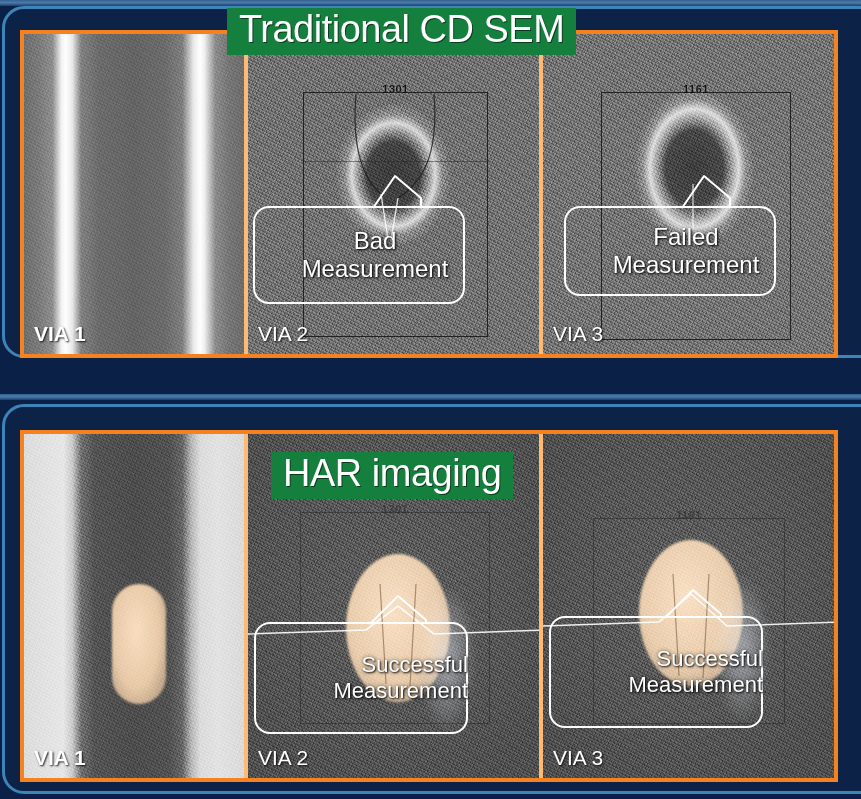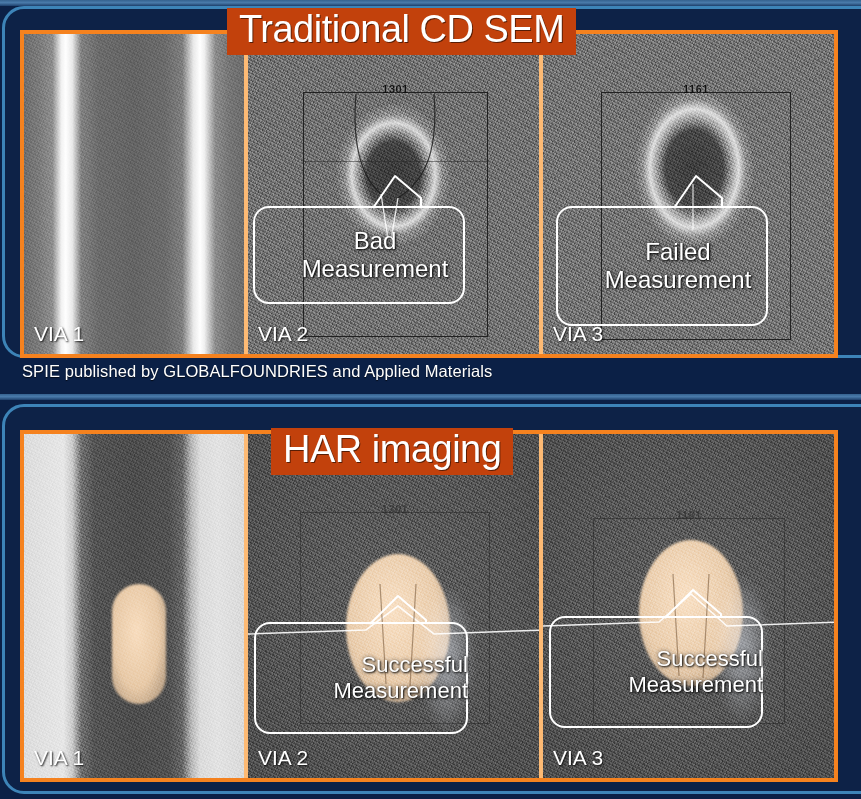--- a/index.html
+++ b/index.html
@@ -36,21 +36,21 @@
     display:flex;
     border:4px solid #f5821f;
     background:#555;
     overflow:hidden;
   }
   .strip.upper { left:20px; top:30px;  width:818px; height:328px; }
   .strip.lower { left:20px; top:430px; width:818px; height:352px; }
 
   .cell { position:relative; overflow:hidden; height:100%; }
   .cell + .cell { border-left:4px solid #fdba74; }
-  .cell.c1 { flex:0 0 220px; }
+  .cell.c1 { flex:0 0 220px;font-weight:bold; }
   .cell.c2 { flex:1 1 auto; }
   .cell.c3 { flex:1 1 auto;text-decoration:underline; }
 
   
   .sem {
     position:absolute; inset:0;
   }
   
   .sem.trench-sem {
     background:
@@ -143,32 +143,32 @@
   .meas-num.faint { color:rgba(40,40,40,.55); text-shadow:none; }
   .meas-hline {
     position:absolute; height:1px; left:0; right:0;
     background:rgba(40,40,40,.5);
   }
   .meas-curve { position:absolute; inset:0; pointer-events:none; }
 
   
   .title-plaque {
     position:absolute;
-    background:#c2410c;
+    background:#15803d;
     color:#ffffff;
     font-size:38px;
     line-height:1.02;
     padding:2px 12px 6px 12px;
     white-space:nowrap;
     letter-spacing:-.5px;
     text-shadow:1px 1px 0 rgba(0,0,0,.55);
     z-index:40;
   }
   .title-plaque.upper { left:227px; top:8px; }
-  .title-plaque.lower { left:271px; top:428px; }
+  .title-plaque.lower { left:271px; top:452px; }
 
   
   .via-label {
     position:absolute; left:10px; bottom:8px;
     color:#ffffff; font-size:21px;
     text-shadow:1px 1px 2px rgba(0,0,0,.85);
     z-index:20;
   }
 
   
@@ -261,37 +261,36 @@
       <div class="blurwrap">
         <div class="sem via-sem v3"></div>
         <div class="grain heavy"></div>
       </div>
       <div class="meas-box" style="left:58px;top:58px;width:190px;height:248px;">
         <div class="meas-num">1161</div>
       </div>
       <svg class="meas-curve" width="296" height="328" viewBox="0 0 296 328">
         <path d="M150 150 L 150 196" fill="none" stroke="rgba(255,255,255,.8)" stroke-width="1.2"></path>
       </svg>
-      <div class="callout" style="left:13px;top:172px;width:212px;height:120px;">
+      <div class="callout" style="left:21px;top:172px;width:212px;height:90px;">
         <svg class="tail" width="212" height="98" viewBox="0 0 212 98">
           <path d="M118 2 L 140 -30 L 166 -8 L 166 2" fill="none" stroke="#ffffff" stroke-width="2" stroke-linejoin="round"></path>
         </svg>
         <div class="bubble"></div>
         <div class="ctext">
           <span>Failed</span>
           <span>Measurement</span>
         </div>
       </div>
       <div class="via-label">VIA 3</div>
     </div>
   </div>
 
   <div class="title-plaque upper">Traditional CD SEM</div>
 
-  <div class="caption">SPIE published by GLOBALFOUNDRIES and Applied Materials</div>
 
   <div class="panel lower"></div>
 
   <div class="strip lower">
 
     <div class="cell c1">
       <div class="blurwrap">
         <div class="sem trench-har"></div>
         <div class="grain"></div>
       </div>

